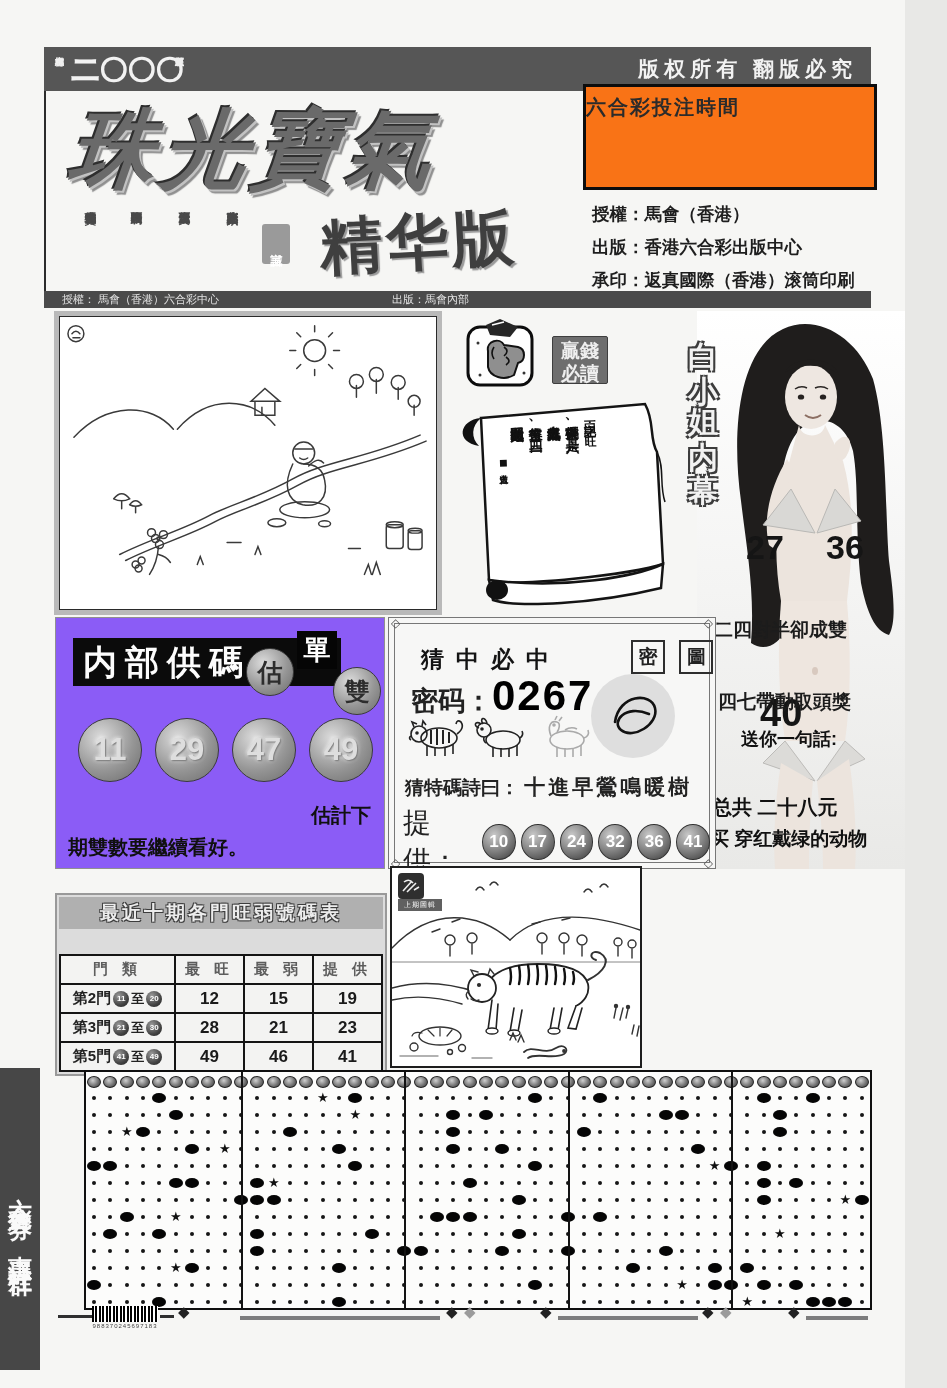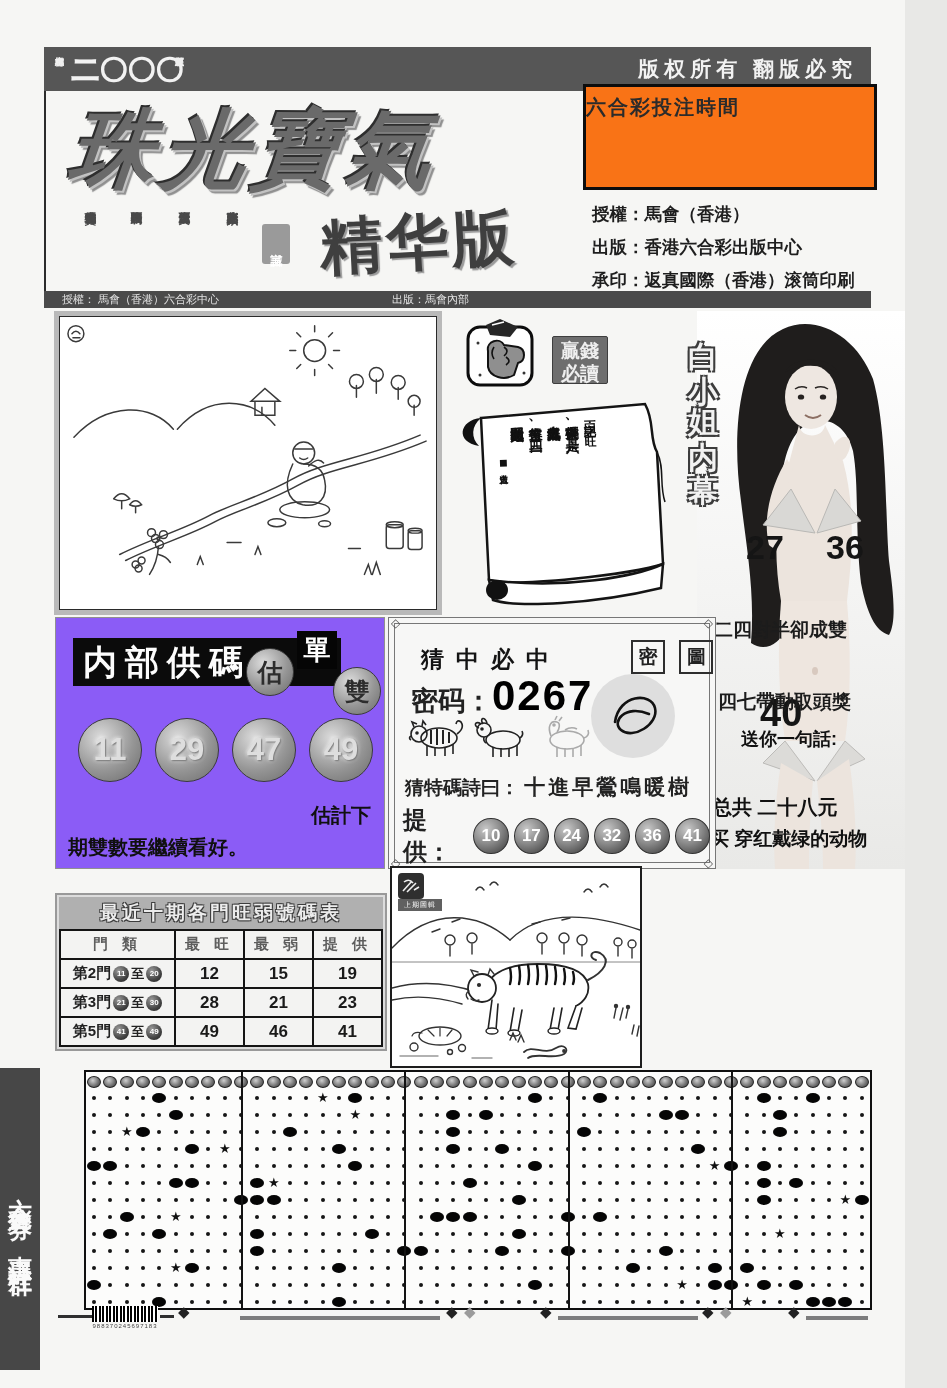--- a/index.html
+++ b/index.html
@@ -62,21 +62,21 @@
   .codeval{font-size:42px;font-weight:bold;letter-spacing:2px;color:#000;}
   .pball{width:34px;height:34px;border-radius:50%;display:inline-flex;align-items:center;justify-content:center;
          background:radial-gradient(circle at 35% 30%,#c9c9c9,#8a8a8a 45%,#4e4e4e 85%);
          border:1px solid #333;color:#fff;font-size:17px;font-weight:bold;margin-right:5px;}
   .spoem{font-size:19px;font-weight:bold;white-space:nowrap;}
   .spoem .verse{font-size:21px;letter-spacing:3px;font-family:"DejaVu Serif","Liberation Serif",serif;}
   
   .gtable-wrap{border:2px solid #999;background:#dcdcdc;padding:2px;box-sizing:border-box;}
   .gtitle{background:#b0b0b0;text-align:center;font-size:19px;font-weight:bold;letter-spacing:3px;color:#ececec;
           text-shadow:-1px -1px 0 #3d3d3d,1px -1px 0 #3d3d3d,-1px 1px 0 #3d3d3d,1px 1px 0 #3d3d3d;padding:3px 0;}
-  .gtable{width:100%;border-collapse:collapse;background:#f3f3f2;}
+  .gtable{width:100%;border-collapse:collapse;background:#f3f3f2;margin-top:25px;}
   .gtable td{border:2px solid #141414;text-align:center;height:25px;}
   .gtable td.h{font-size:15px;font-weight:bold;color:#5d5d5d;letter-spacing:5px;}
   .gtable td.v{font-size:17px;font-weight:bold;color:#1a1a1a;}
   .gcell{display:flex;align-items:center;justify-content:center;gap:2px;font-size:15px;font-weight:bold;}
   .miniball{width:16px;height:16px;border-radius:50%;display:inline-flex;align-items:center;justify-content:center;
             background:radial-gradient(circle at 35% 30%,#9a9a9a,#444 60%,#1d1d1d);color:#fff;font-size:8px;font-weight:bold;}
   .zhi{font-size:13px;}
   
   .tbox{border:2px solid #1d1d1d;background:#fff;box-sizing:border-box;}
   .stamp-icon{width:26px;height:26px;background:#2f2f2f;border-radius:4px;}
@@ -345,21 +345,21 @@
     <div class="abs" style="left:202px;top:56px;width:84px;height:84px;border-radius:50%;background:#dedede;">
       <svg width="84" height="84" viewBox="0 0 84 84">
         <path d="M24,48 C28,20 60,18 64,34 C68,50 42,66 30,56 C20,48 34,30 58,40" fill="none" stroke="#111" stroke-width="2.6" stroke-linecap="round"></path>
       </svg>
     </div>
     <div class="abs spoem" style="left:16px;top:155px;">
       <span>猜特碼詩曰：</span>
       <span class="verse">十進早鶯鳴暖樹</span>
     </div>
     <div class="abs" style="left:14px;top:186px;display:flex;align-items:center;">
-      <span style="font-size:24px;font-weight:bold;">提供：</span>
+      <span style="font-size:28px;font-weight:normal;">提供：</span>
       <span class="pball">10</span>
       <span class="pball">17</span>
       <span class="pball">24</span>
       <span class="pball">32</span>
       <span class="pball">36</span>
       <span class="pball">41</span>
     </div>
   </div>
 
   <div class="abs gtable-wrap" style="left:55px;top:893px;width:332px;">

